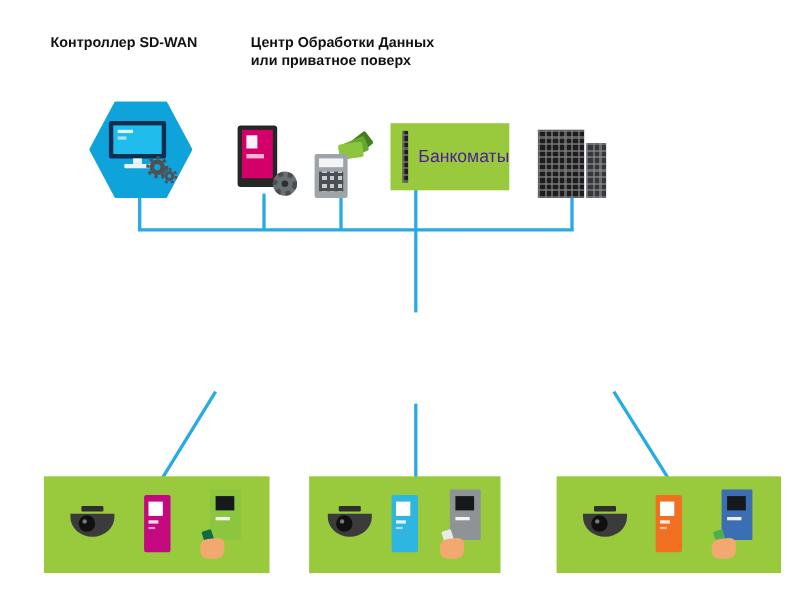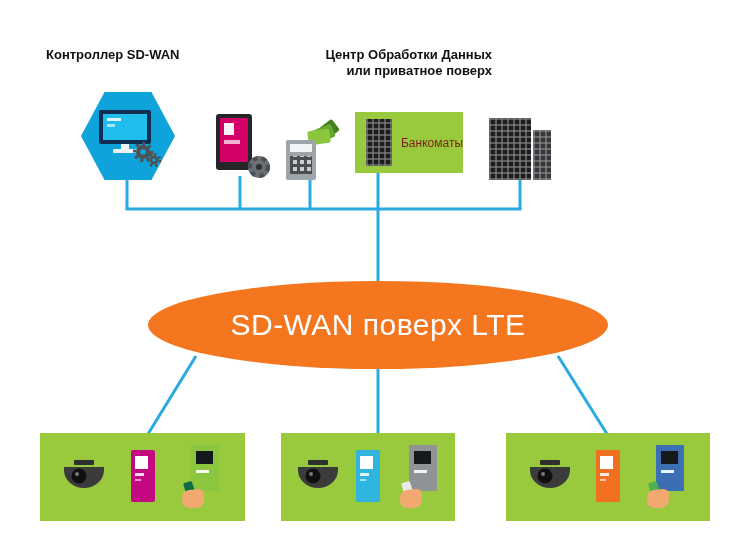--- a/index.html
+++ b/index.html
@@ -2,23 +2,23 @@
 <html><head>
 <meta charset="utf-8">
 <style>
   * { margin:0; padding:0; box-sizing:border-box; }
   html,body { width:730px; height:549px; background:#ffffff;
     font-family:"Liberation Sans", sans-serif; color:#111; }
   .page { position:relative; width:730px; height:549px; overflow:hidden; }
 
   .connectors { position:absolute; left:0; top:0; }
 
-  .label { position:absolute;margin-top:16px; }
+  .label { position:absolute; }
   .controller-label { left:46px; top:31px; font-size:13px; font-weight:bold; }
-  .dc-label { left:228px; top:31px; width:264px; text-align:right; }
+  .dc-label { left:228px; top:31px; width:264px; text-align:left; }
   .dc-label .bold-line { font-size:13px; font-weight:bold; line-height:1.2; }
   .dc-label .sub-line { font-size:12px; margin-top:2px; }
 
   .hexagon { position:absolute; left:81px; top:92px; width:94px; height:88px;
     clip-path:polygon(25% 0,75% 0,100% 50%,75% 100%,25% 100%,0 50%);
     display:flex; align-items:center; justify-content:center; }
 
   .device-terminal { position:absolute; left:216px; top:114px; width:56px; height:66px; }
   .term-body { position:absolute; left:0; top:0; width:36px; height:56px;
     background:#262626; border-radius:3px; }
@@ -40,21 +40,21 @@
     background-color:#c9cdd0;
     background-image:repeating-linear-gradient(90deg,#4a4f54 0 3px,transparent 3px 7px),
                      repeating-linear-gradient(0deg,#4a4f54 0 3px,transparent 3px 7px); }
 
   .atm-box { position:absolute; left:355px; top:112px; width:108px; height:61px;
     display:flex; align-items:center; gap:9px; padding-left:11px; }
   .building { background-color:#1d1d1d;
     background-image:repeating-linear-gradient(90deg,rgba(130,130,130,.65) 0 2px,transparent 2px 6px),
                      repeating-linear-gradient(0deg,rgba(130,130,130,.65) 0 2px,transparent 2px 6px); }
   .atm-box .building { width:26px; height:47px; }
-  .atm-box span { color:#7f1d1d; font-size:12px; }
+  .atm-box span { color:#4c1d95; font-size:16px; }
 
   .dc-building { position:absolute; left:489px; top:118px; width:64px; height:62px;
     display:flex; align-items:flex-end; gap:2px; }
   .dc-building .main { width:42px; height:62px; }
   .dc-building .side { width:18px; height:50px; background-color:#34383c;
     background-image:repeating-linear-gradient(90deg,rgba(150,150,150,.55) 0 2px,transparent 2px 6px),
                      repeating-linear-gradient(0deg,rgba(150,150,150,.55) 0 2px,transparent 2px 6px); }
 
   .wan-ellipse { position:absolute; left:148px; top:281px; width:460px; height:88px;
     border-radius:50%; display:flex; align-items:center; justify-content:center; }
@@ -138,23 +138,20 @@
   <div class="atm-box" style="background-color: rgb(153, 201, 60);">
     <div class="building"></div>
     <span>Банкоматы</span>
   </div>
 
   <div class="dc-building">
     <div class="building main"></div>
     <div class="side"></div>
   </div>
 
-  <div class="wan-ellipse" style="background-color: rgb(244, 119, 31);">
-    <span>SD-WAN поверх LTE</span>
-  </div>
 
   <div class="branch b1" style="background-color: rgb(153, 201, 60);">
     <svg width="44" height="36" viewBox="0 0 44 36">
       <rect x="12" y="1" width="20" height="5" rx="1" fill="#2F2F2F"></rect>
       <path d="M2 8 h40 v3 a20 18 0 0 1 -40 0 z" fill="#3B3B3B"></path>
       <circle cx="17" cy="17" r="7.5" fill="#101010"></circle>
       <circle cx="15" cy="15" r="2" fill="#7A7A7A"></circle>
     </svg>
     <svg width="28" height="58" viewBox="0 0 28 58">
       <rect x="2" y="2" width="24" height="52" rx="2" fill="#C4087F"></rect>

